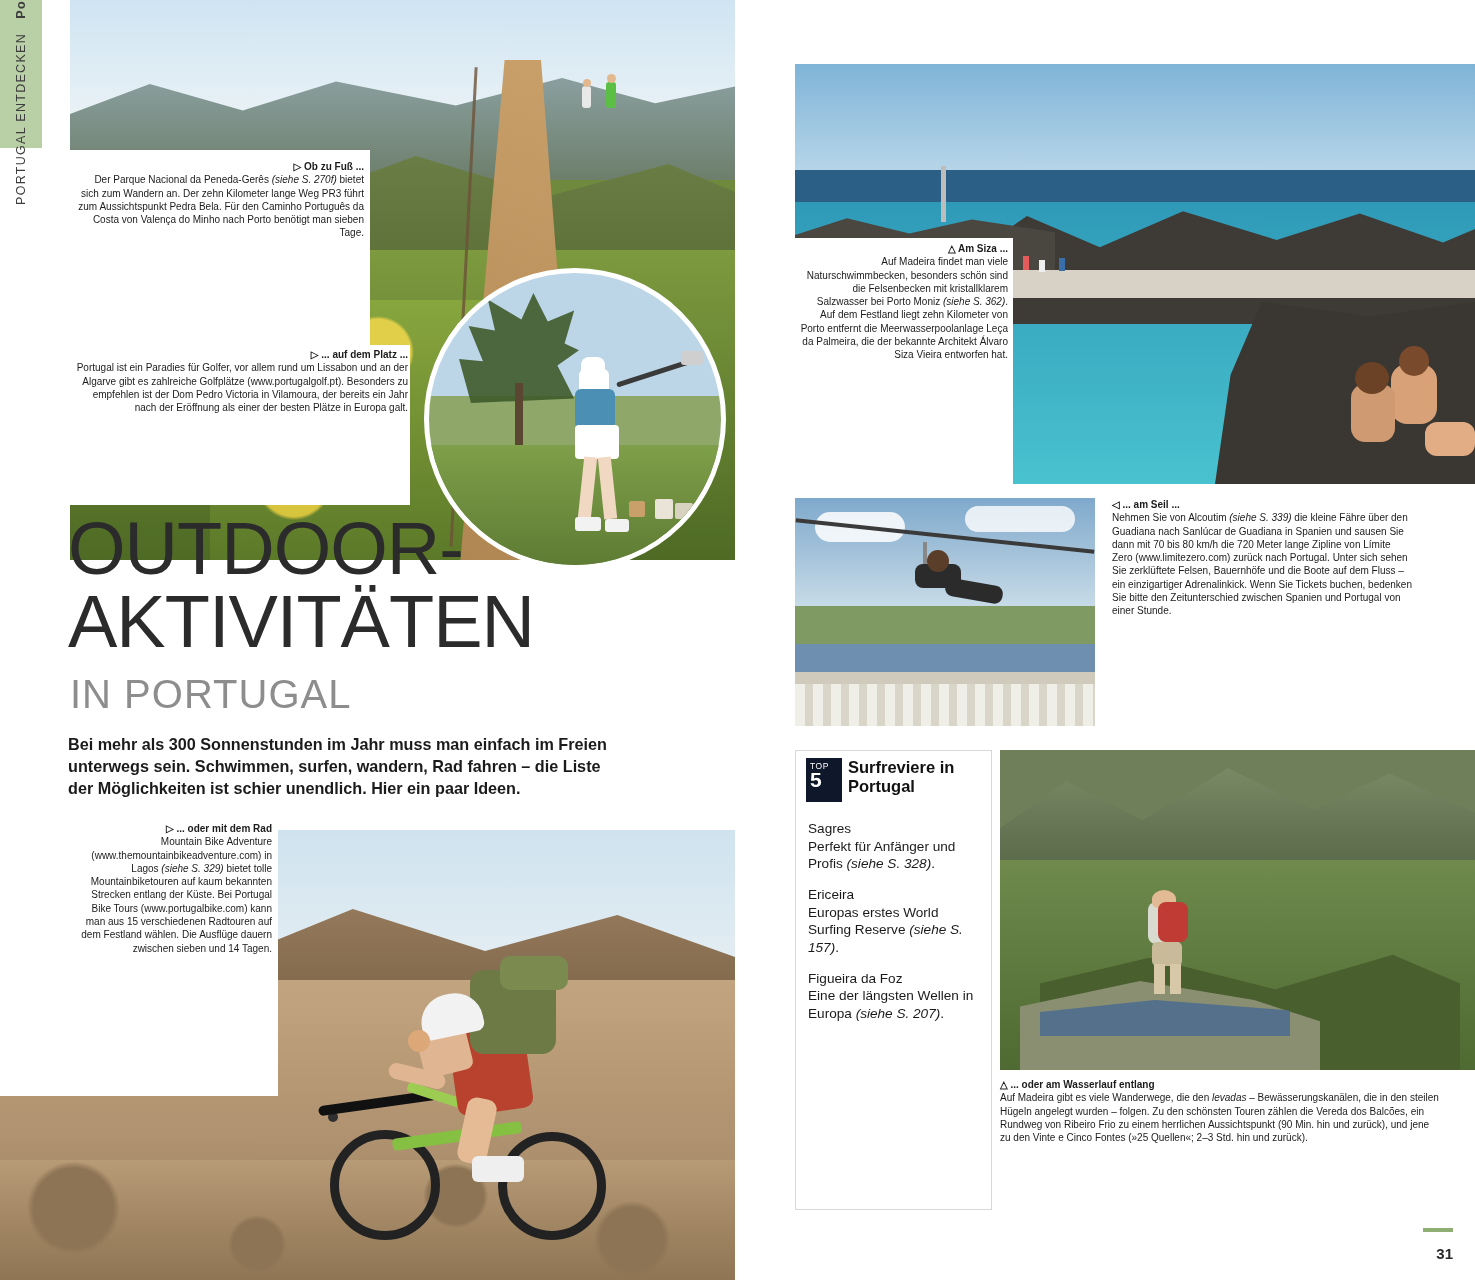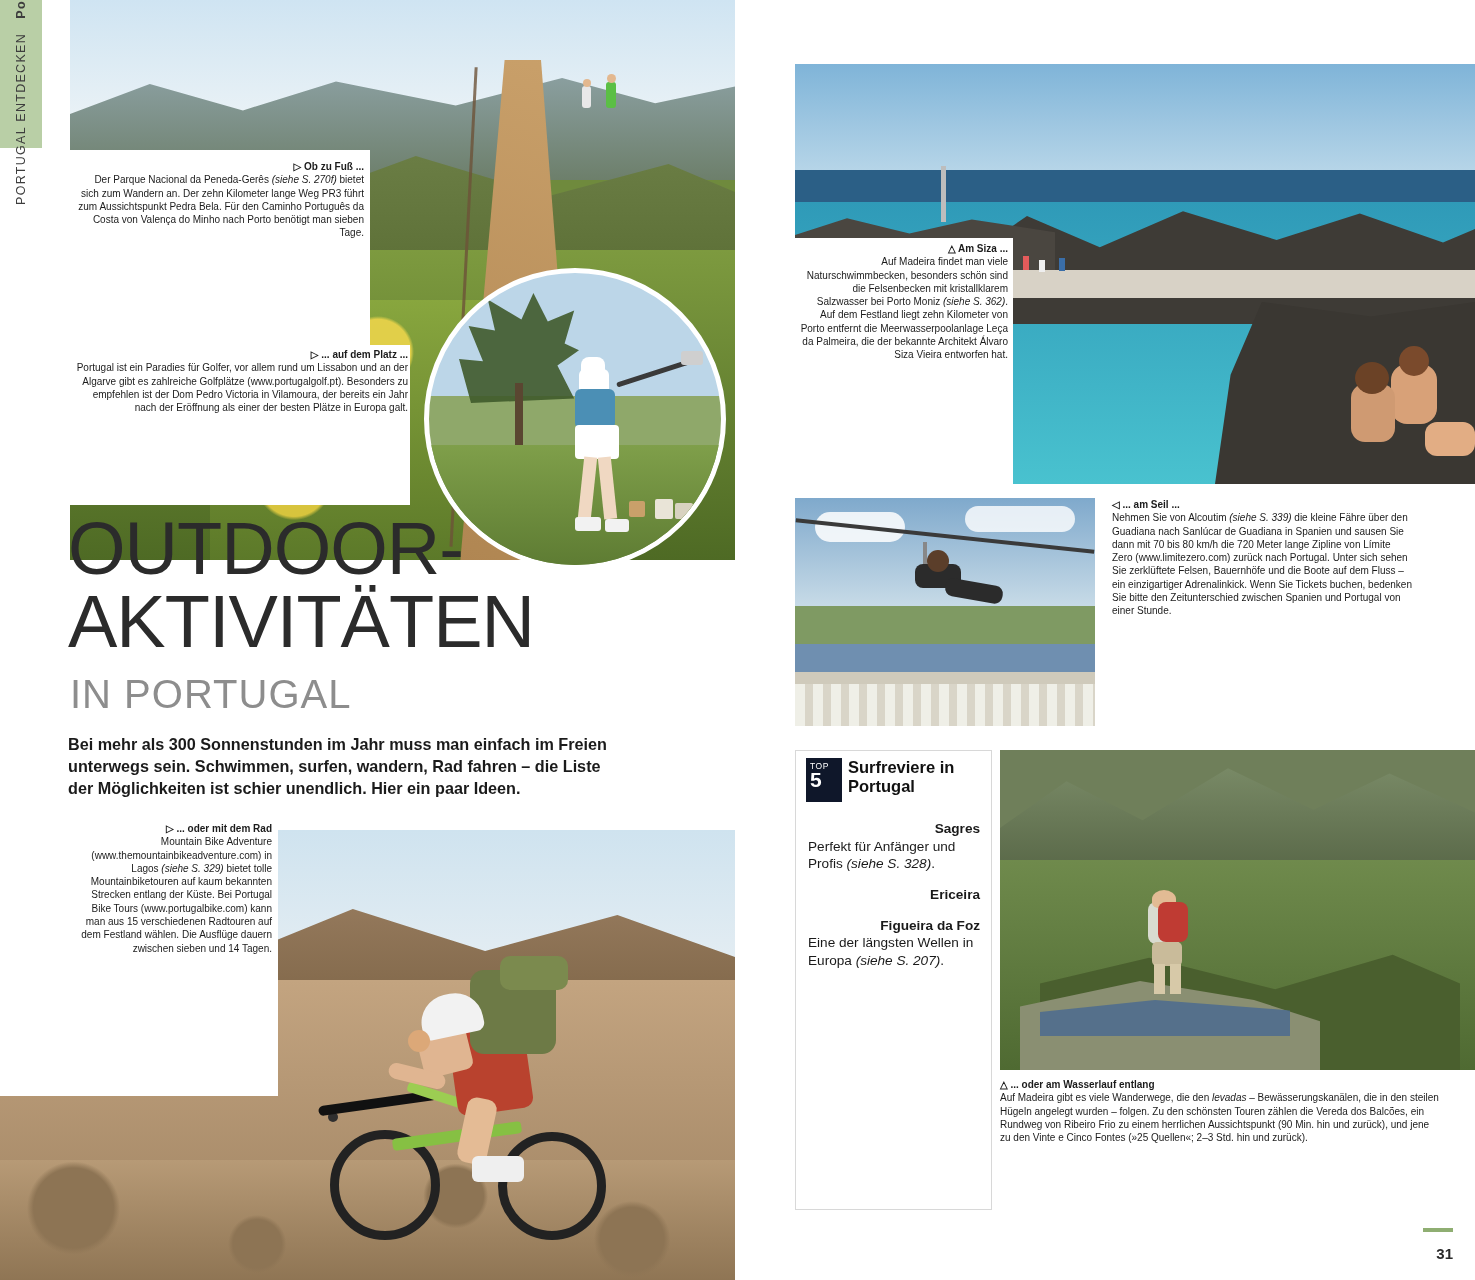--- a/index.html
+++ b/index.html
@@ -66,21 +66,21 @@
     background:#0f172a; color:#fff;
   }
   .top5-badge .t { font-size:8.5px; letter-spacing:0.5px; padding:3px 0 0 4px; }
   .top5-badge .n { font-size:21px; font-weight:bold; padding:0 0 0 4px; line-height:0.9; }
   .top5-title {
     position:absolute; left:848px; top:758px; width:140px;
     font-size:16.5px; font-weight:bold; line-height:1.15; color:#111;
   }
   .top5-list { position:absolute; left:808px; top:820px; width:172px; font-size:13.6px; line-height:1.3; }
   .top5-list .item { margin-bottom:13px; }
-  .top5-list .item .nm { font-weight:bold; display:block;text-align:right; }
+  .top5-list .item .nm { font-weight:normal; display:block; }
   .top5-list .item .ds em { font-style:italic; }
 
   
   .pagenum {
     position:absolute; right:22px; bottom:18px;
     font-size:15px; font-weight:bold; color:#2a2a2a;
   }
   .page-rule {
     position:absolute; right:22px; bottom:48px; width:30px; height:4px; background:#8fae72;
   }
@@ -282,20 +282,21 @@
   <div class="n">5</div>
 </div>
 <div class="top5-title">Surfreviere in Portugal</div>
 <div class="top5-list">
   <div class="item">
     <span class="nm">Sagres</span>
     <span class="ds"><span>Perfekt für Anfänger und Profis </span><em>(siehe S. 328)</em><span>.</span></span>
   </div>
   <div class="item">
     <span class="nm">Ericeira</span>
+    <span class="ds"><span>Europas erstes World Surfing Reserve </span><em>(siehe S. 157)</em><span>.</span></span>
   </div>
   <div class="item">
     <span class="nm">Figueira da Foz</span>
     <span class="ds"><span>Eine der längsten Wellen in Europa </span><em>(siehe S. 207)</em><span>.</span></span>
   </div>
 </div>
 
 <div class="page-rule"></div>
 <div class="pagenum">31</div>
 

